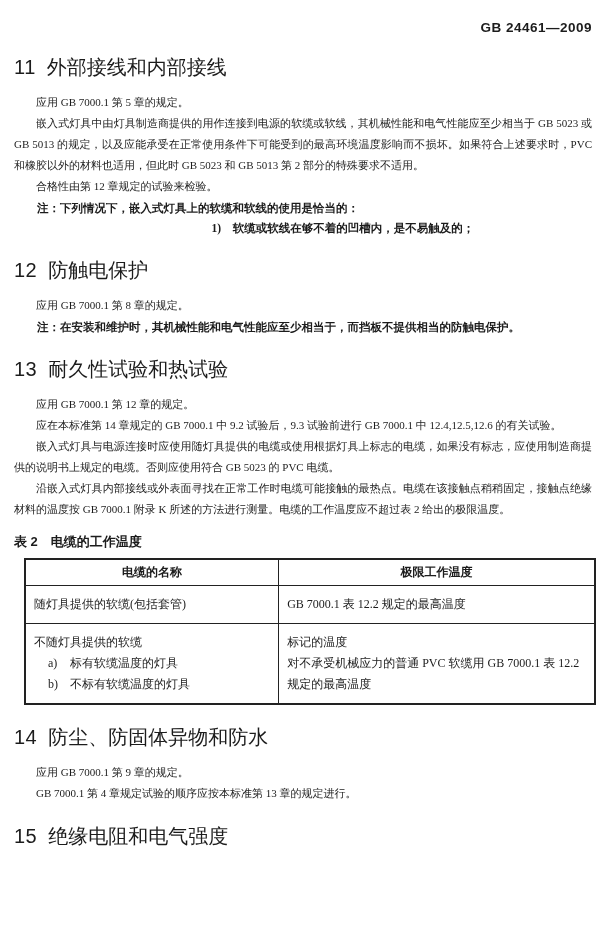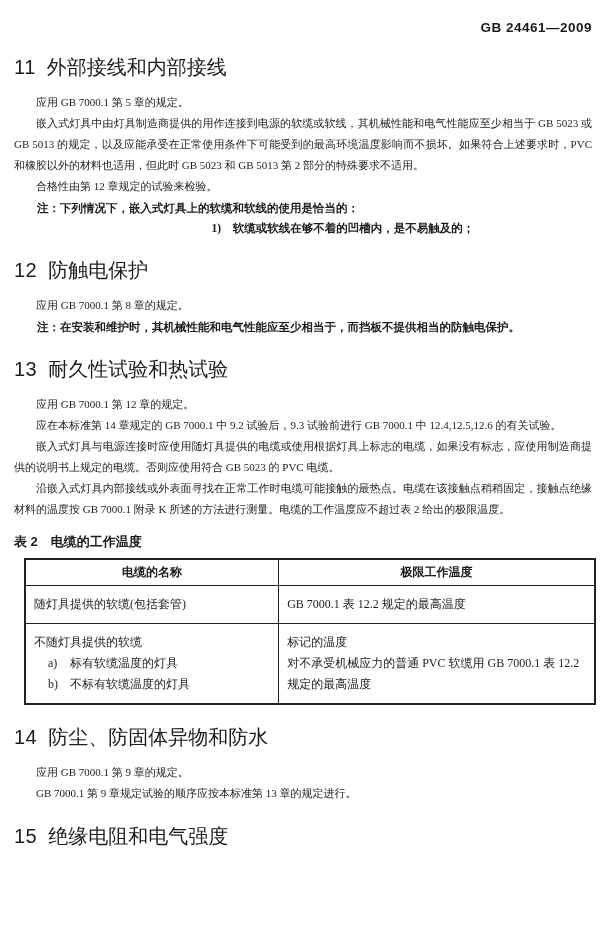--- a/index.html
+++ b/index.html
@@ -168,21 +168,21 @@
     </tbody>
       </table>
   </section>
 
   <section>
     <h2 class="sec-h">
       <span class="sec-num">14</span>
       <span class="sec-title">防尘、防固体异物和防水</span>
     </h2>
     <p class="body-p">应用 GB 7000.1 第 9 章的规定。</p>
-    <p class="body-p">GB 7000.1 第 9 章规定试验的顺序应按本标准第 13 章的规定进行。</p>
+    <p class="body-p">GB 7000.1 第 4 章规定试验的顺序应按本标准第 13 章的规定进行。</p>
   </section>
 
   <section>
     <h2 class="sec-h">
       <span class="sec-num">15</span>
       <span class="sec-title">绝缘电阻和电气强度</span>
     </h2>
 
   </section>
 

